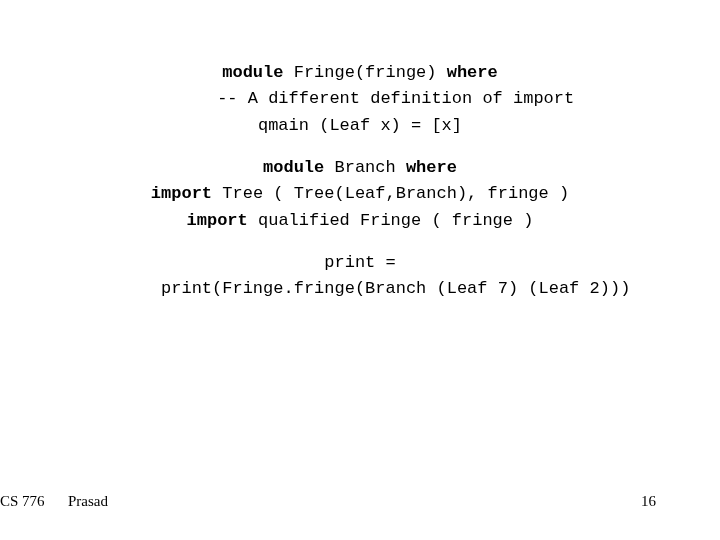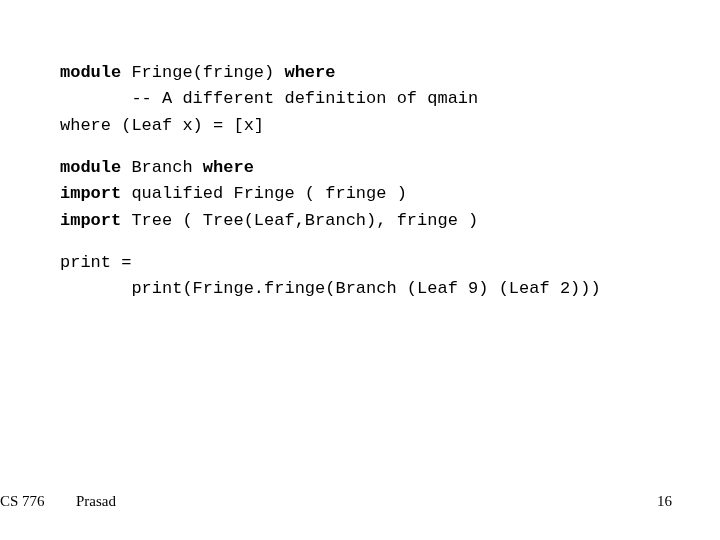--- a/index.html
+++ b/index.html
@@ -12,71 +12,72 @@
     font-size: 17px;
     position: relative;
     overflow: hidden;
   }
   .content {
     padding: 60px 60px 0 60px;
     line-height: 1.55;
   }
   .line {
     white-space: pre;
+    text-align: center;
   }
   .kw {
     font-weight: bold;
   }
   .block-gap {
     height: 16px;
   }
   .footer {
     position: absolute;
     bottom: 30px;
     left: 0;
     width: 720px;
     font-family: "Times New Roman", Times, serif;
     font-size: 15px;
   }
   .footer-left {
     position: absolute;
-    left: 76px;
+    left: 68px;
     bottom: 0;
   }
   .footer-center {
     position: absolute;
     left: 0;
     right: 0;
     bottom: 0;
   }
   .footer-right {
     position: absolute;
-    right: 48px;
+    right: 64px;
     bottom: 0;
   }
 </style>
 </head>
 <body>
 
 <div class="content">
 
   <div class="line"><span class="kw">module</span><span> Fringe(fringe) </span><span class="kw">where</span></div>
-  <div class="line">       -- A different definition of qmain</div>
-  <div class="line">where (Leaf x) = [x]</div>
+  <div class="line">       -- A different definition of import</div>
+  <div class="line">qmain (Leaf x) = [x]</div>
 
   <div class="block-gap"></div>
 
   <div class="line"><span class="kw">module</span><span> Branch </span><span class="kw">where</span></div>
+  <div class="line"><span class="kw">import</span><span> Tree ( Tree(Leaf,Branch), fringe )</span></div>
   <div class="line"><span class="kw">import</span><span> qualified Fringe ( fringe )</span></div>
-  <div class="line"><span class="kw">import</span><span> Tree ( Tree(Leaf,Branch), fringe )</span></div>
 
   <div class="block-gap"></div>
 
   <div class="line">print =</div>
-  <div class="line">       print(Fringe.fringe(Branch (Leaf 9) (Leaf 2)))</div>
+  <div class="line">       print(Fringe.fringe(Branch (Leaf 7) (Leaf 2)))</div>
 
 </div>
 
 <div class="footer">
   <span class="footer-left">Prasad</span>
   <span class="footer-center">CS 776</span>
   <span class="footer-right">16</span>
 </div>
 
 </body></html>

